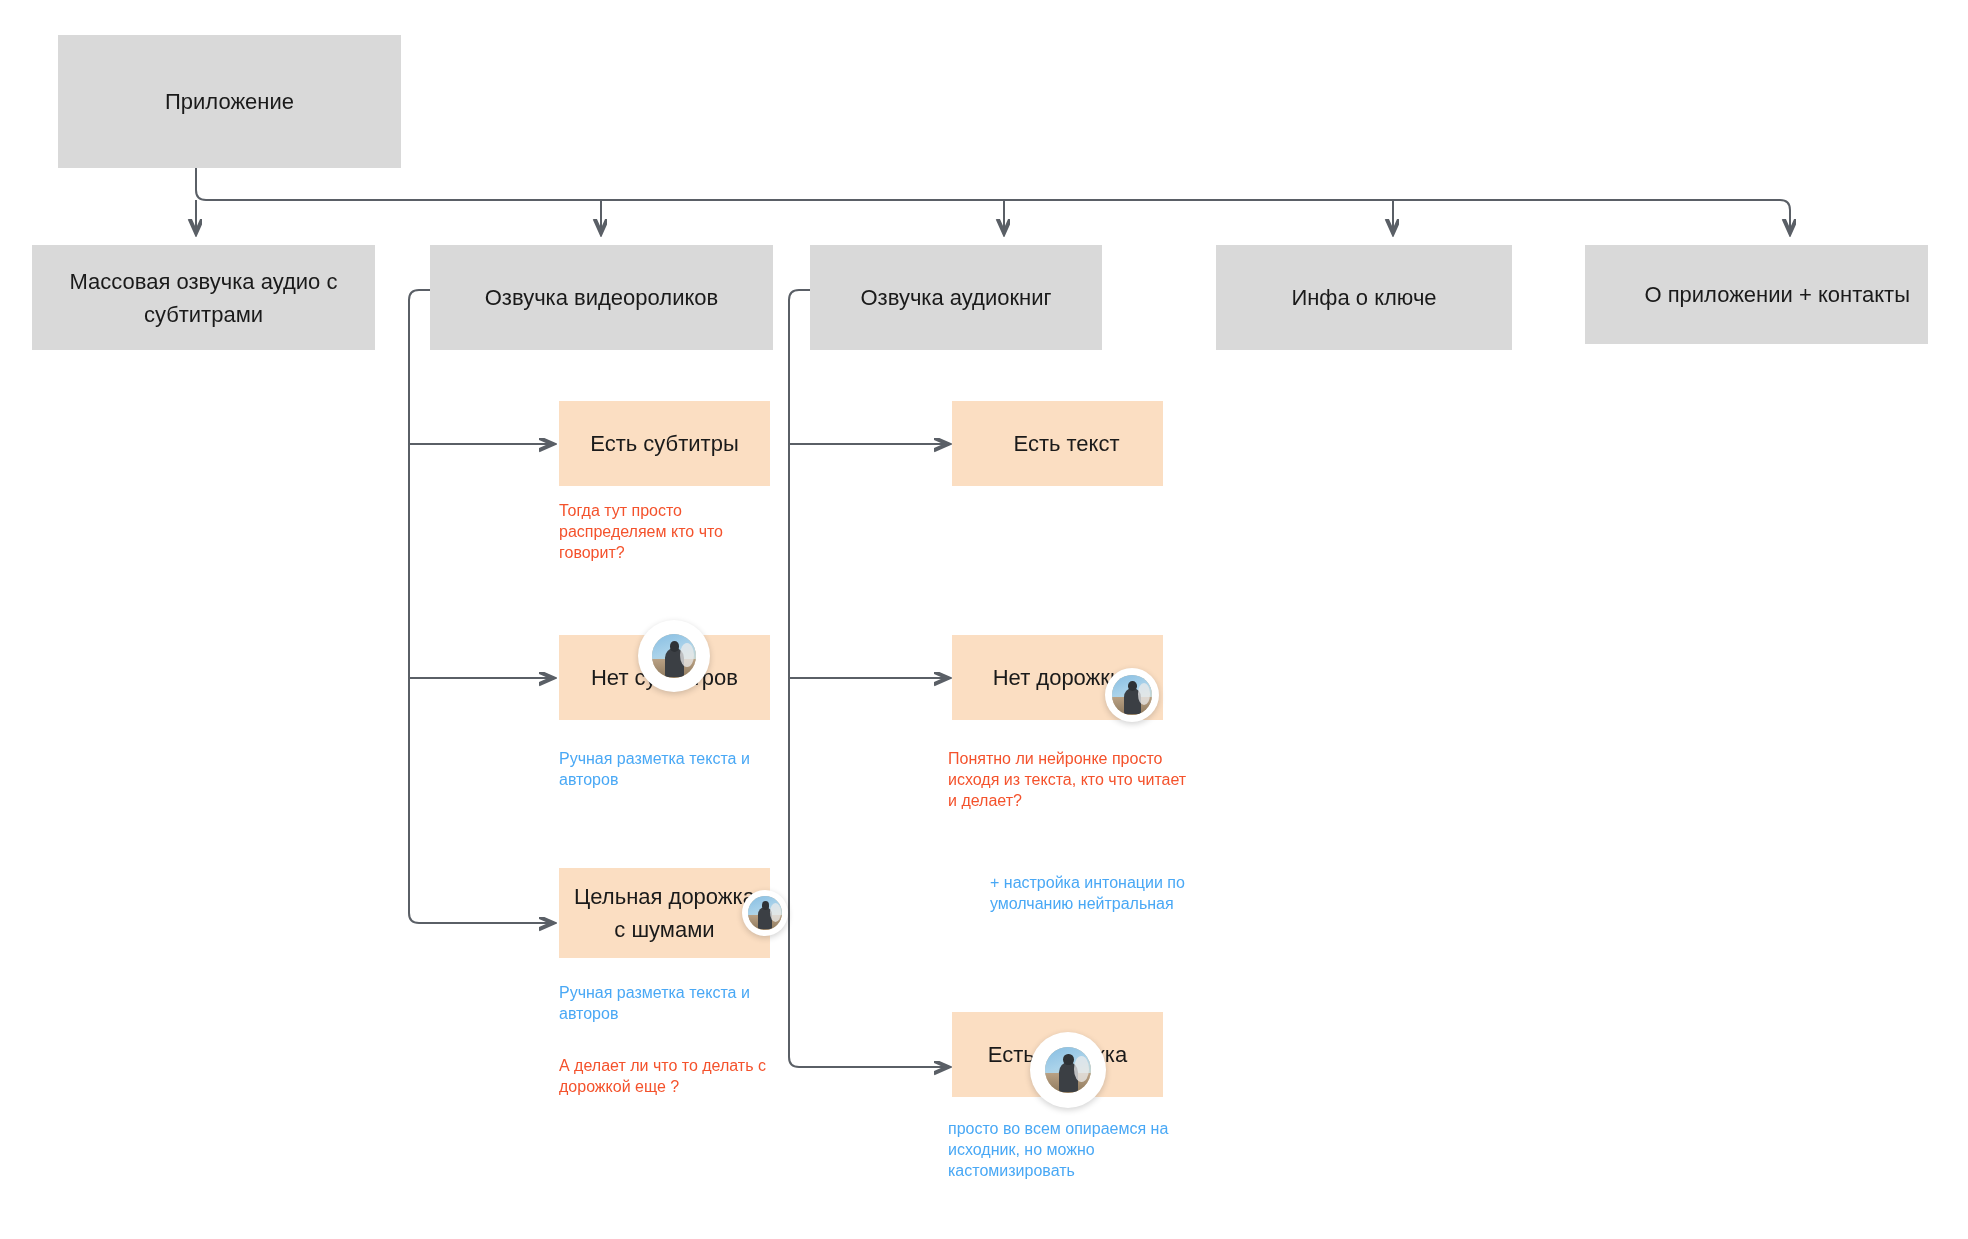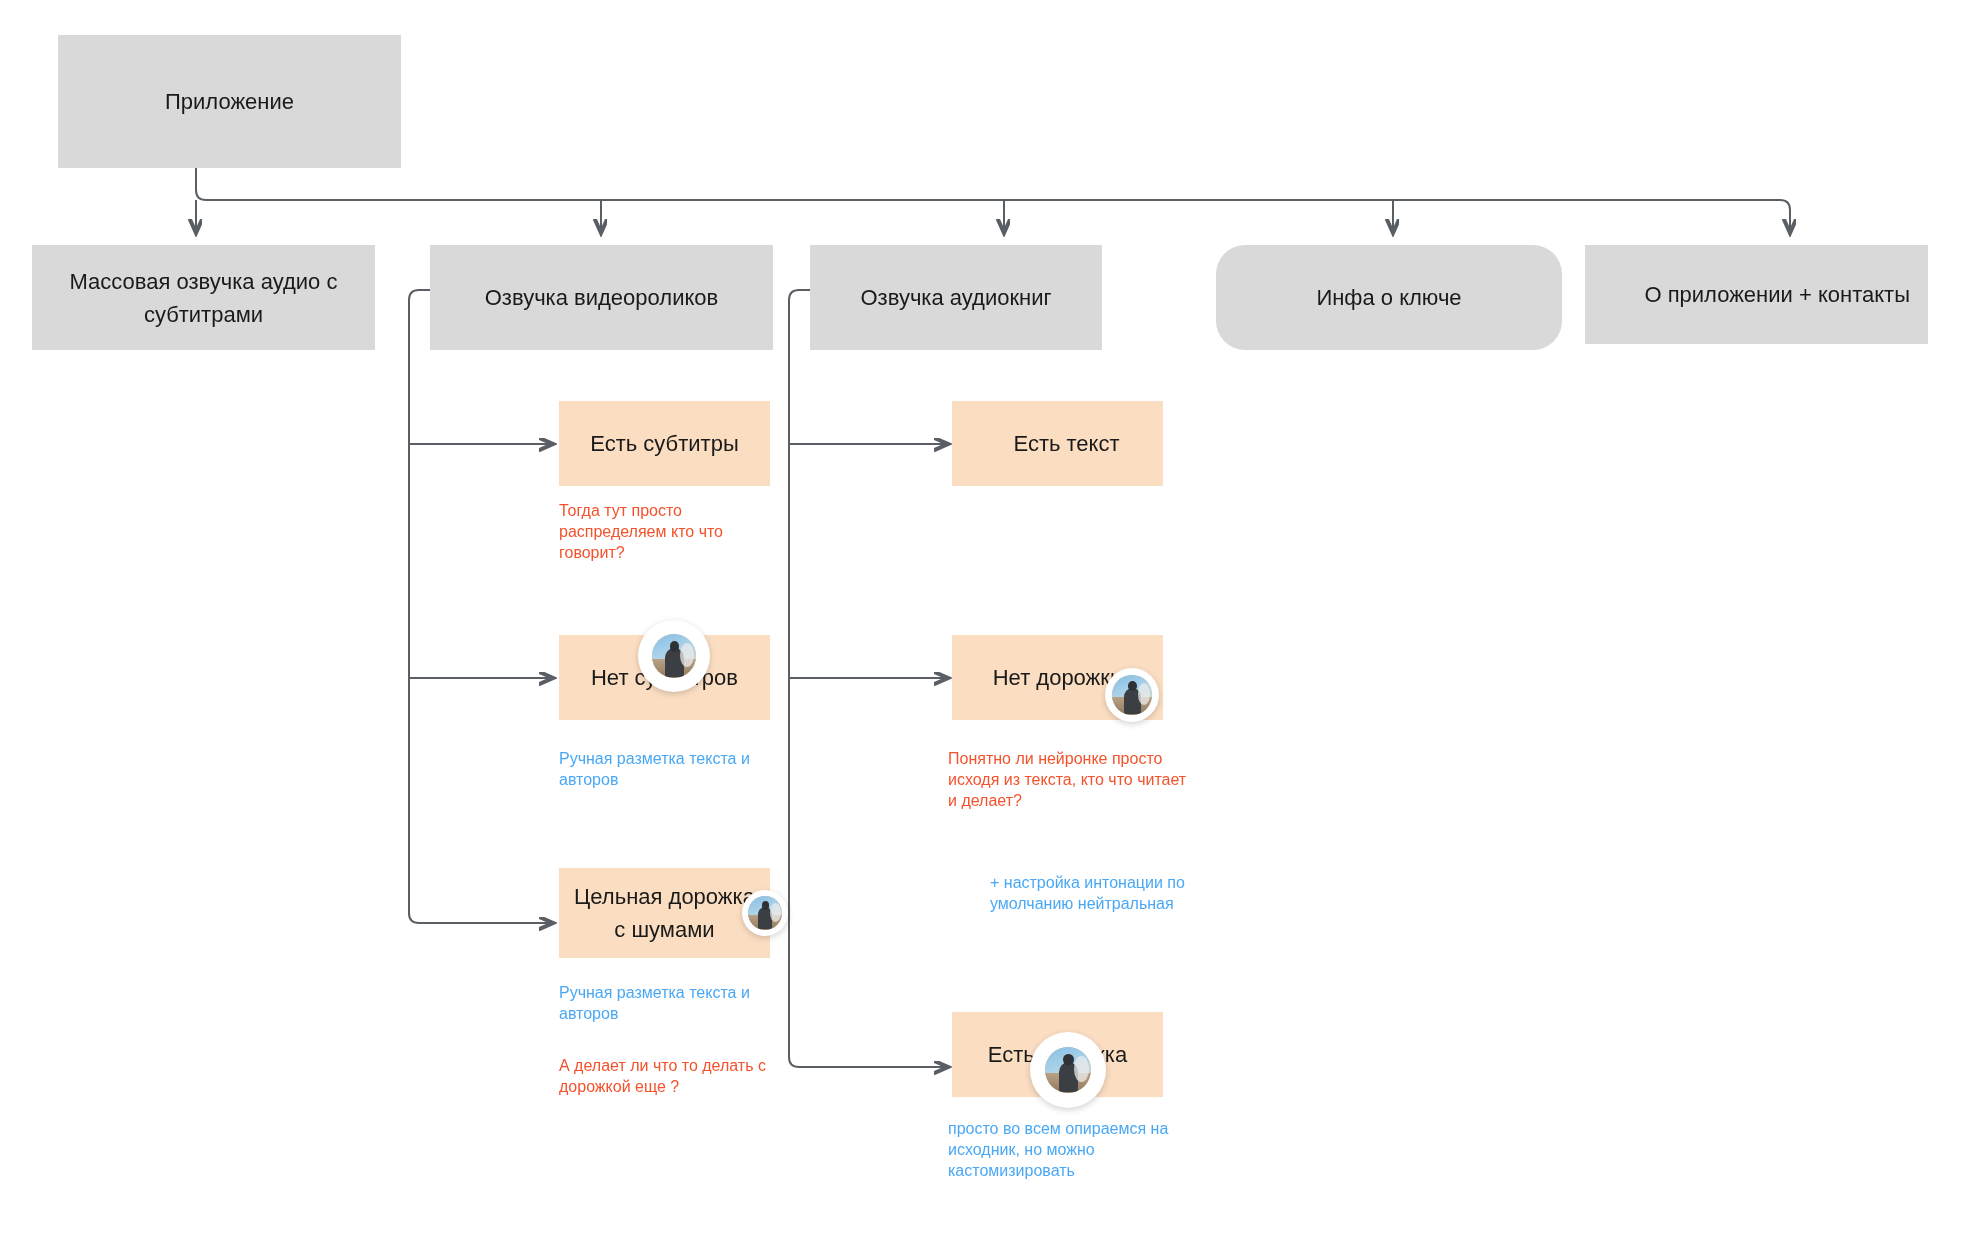--- a/index.html
+++ b/index.html
@@ -156,21 +156,21 @@
   </div>
 
   <div class="node node-gray" style="left:430px; top:245px; width:343px; height:105px;">
     <span>Озвучка видеороликов</span>
   </div>
 
   <div class="node node-gray" style="left:810px; top:245px; width:292px; height:105px;text-align:right;">
     <span>Озвучка аудиокниг</span>
   </div>
 
-  <div class="node node-gray" style="left:1216px; top:245px; width:346px; height:105px;border-radius:29px;">
+  <div class="node node-gray" style="left:1216px; top:245px; width:296px; height:105px;">
     <span>Инфа о ключе</span>
   </div>
 
   <div class="node node-gray" style="left:1585px; top:245px; width:343px; height:99px;justify-content:flex-end;">
     <span>О приложении + контакты</span>
   </div>
 
   <div class="node node-orange" style="left:559px; top:401px; width:211px; height:85px;">
     <span>Есть субтитры</span>
   </div>

